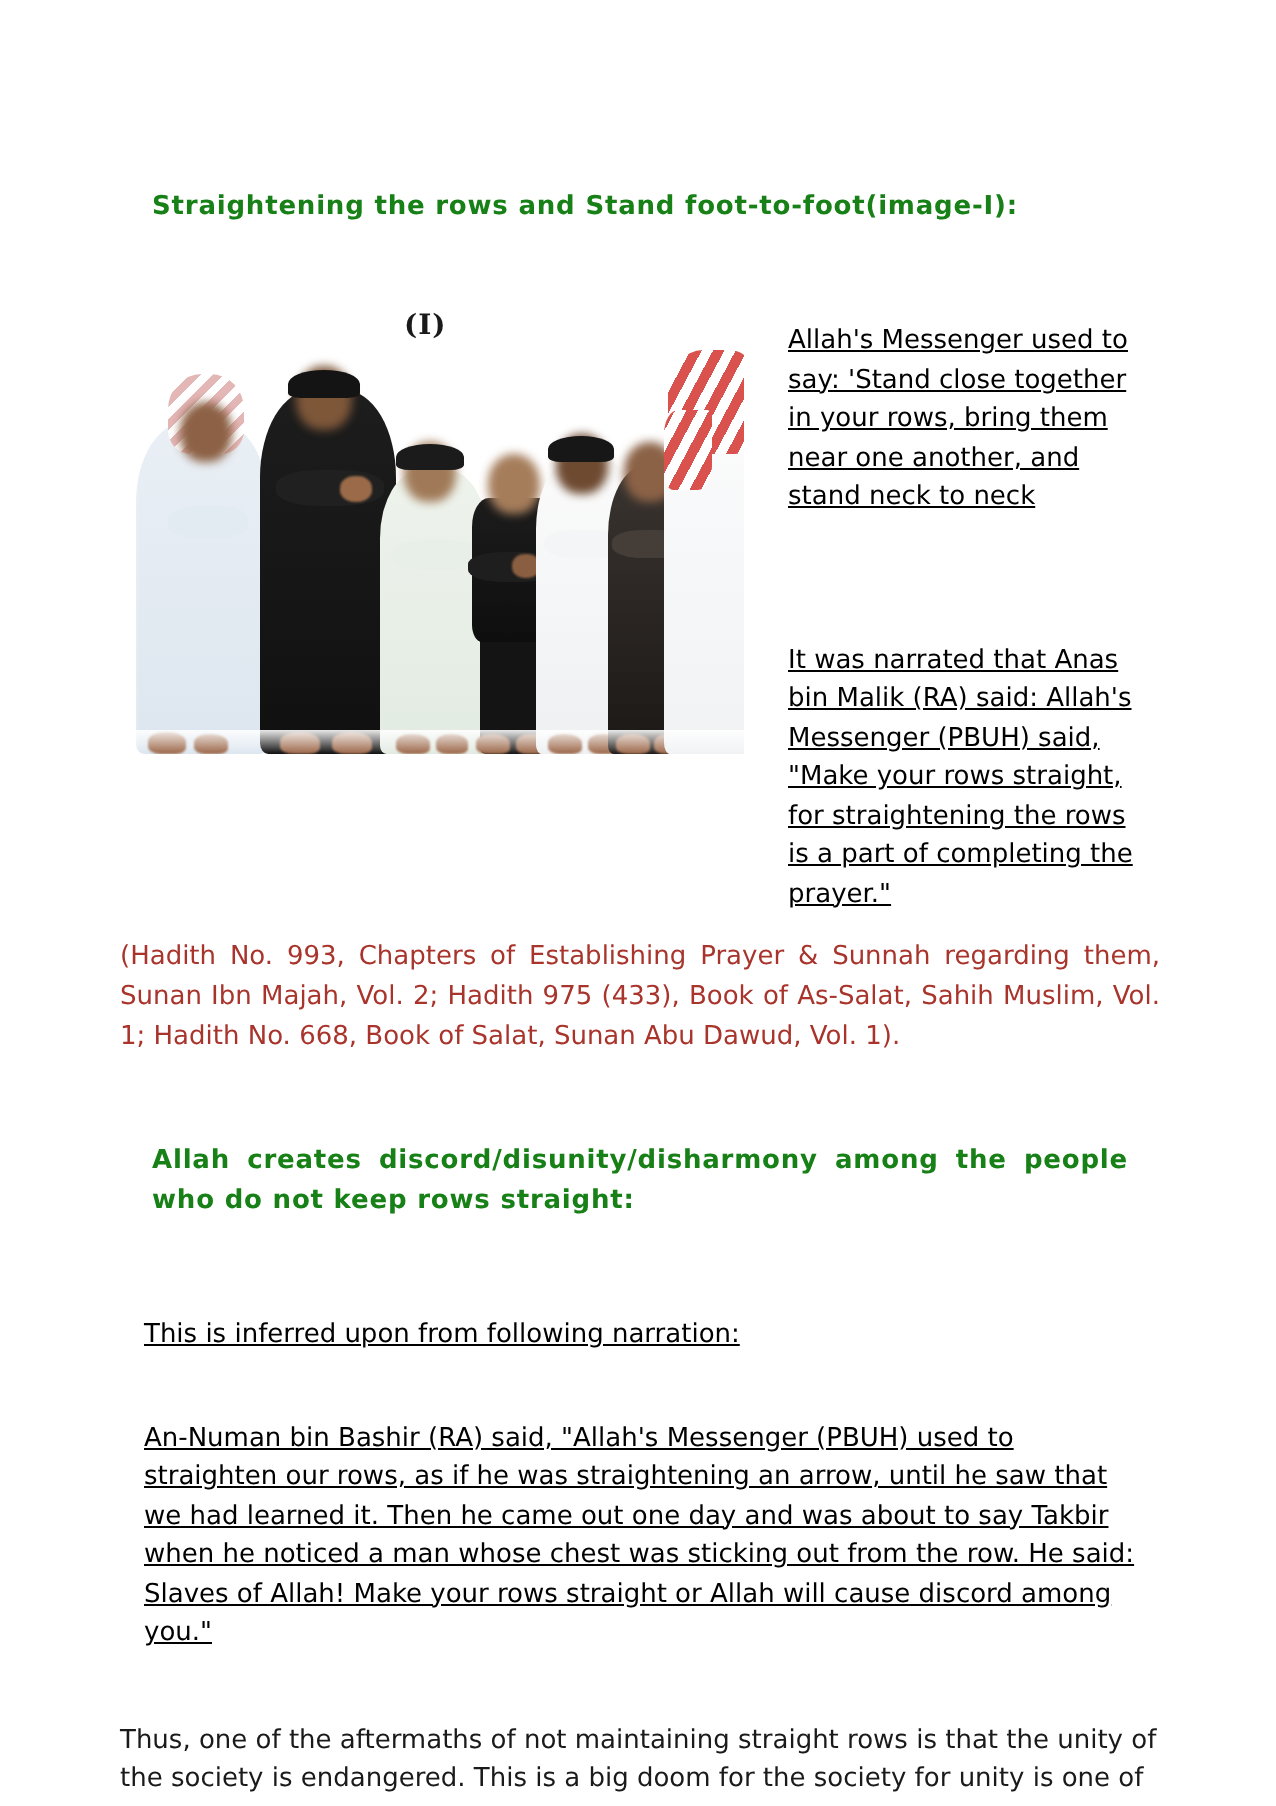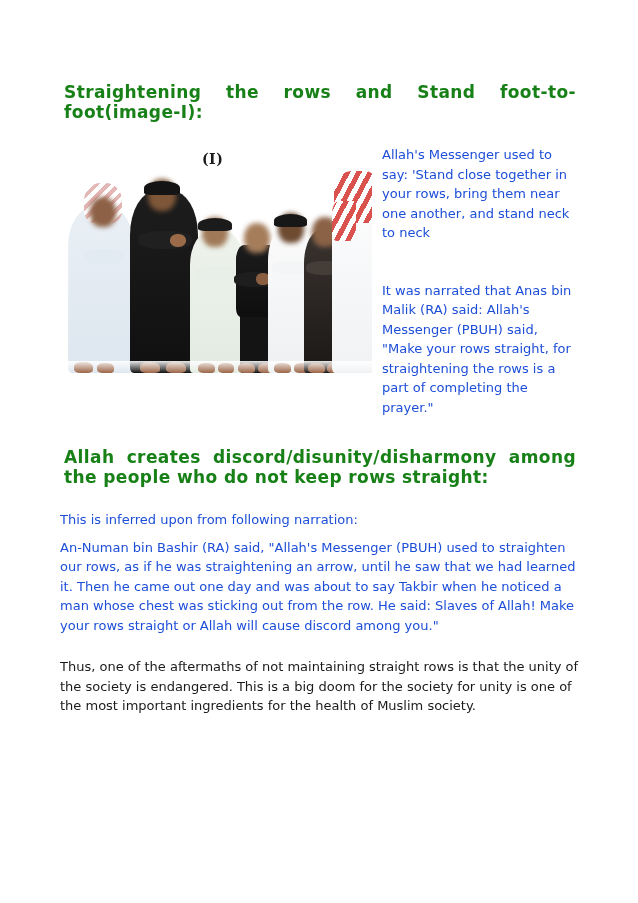--- a/index.html
+++ b/index.html
@@ -21,31 +21,32 @@
   .content {
     position: absolute;
     left: 60px;
     top: 78px;
     width: 520px;
   }
 
   .heading {
     color: #178017;
     font-weight: bold;
-    font-size: 17px;
+    font-size: 13px;
     line-height: 20px;
     letter-spacing: 0.4px;
     text-align: justify;
-    margin: 4px;
+    margin: 16px;
   }
   .red {
-    color: #1d4ed8;
+    color: #000000;
     font-size: 13px;
     line-height: 19.5px;
-    margin: 0;
+    margin: 12px;
+    text-decoration: underline;
   }
   .red-just {
     color: #A8342C;
     font-size: 13px;
     line-height: 20px;
     text-align: justify;
     margin: 0;
   }
   .black {
     color: #1a1a1a;
@@ -239,20 +240,21 @@
       <div class="side-col">
         <p class="red">Allah's Messenger used to say: 'Stand close together in your rows, bring them near one another, and stand neck to neck</p>
         <div class="gap-md"></div>
         <div class="gap-md"></div>
         <p class="red">It was narrated that Anas bin Malik (RA) said: Allah's Messenger (PBUH) said, "Make your rows straight, for straightening the rows is a part of completing the prayer."</p>
       </div>
 
       <div style="clear:both;"></div>
     </div>
 
+    <p class="red-just">(Hadith No. 993, Chapters of Establishing Prayer &amp; Sunnah regarding them, Sunan Ibn Majah, Vol. 2; Hadith 975 (433), Book of As-Salat, Sahih Muslim, Vol. 1; Hadith No. 668, Book of Salat, Sunan Abu Dawud, Vol. 1).</p>
 
     <div class="gap-lg"></div>
 
     <p class="heading">Allah creates discord/disunity/disharmony among the people who do not keep rows straight:</p>
 
     <div class="gap-md"></div>
 
     <p class="red">This is inferred upon from following narration:</p>
 
     <div class="gap-xs"></div>

